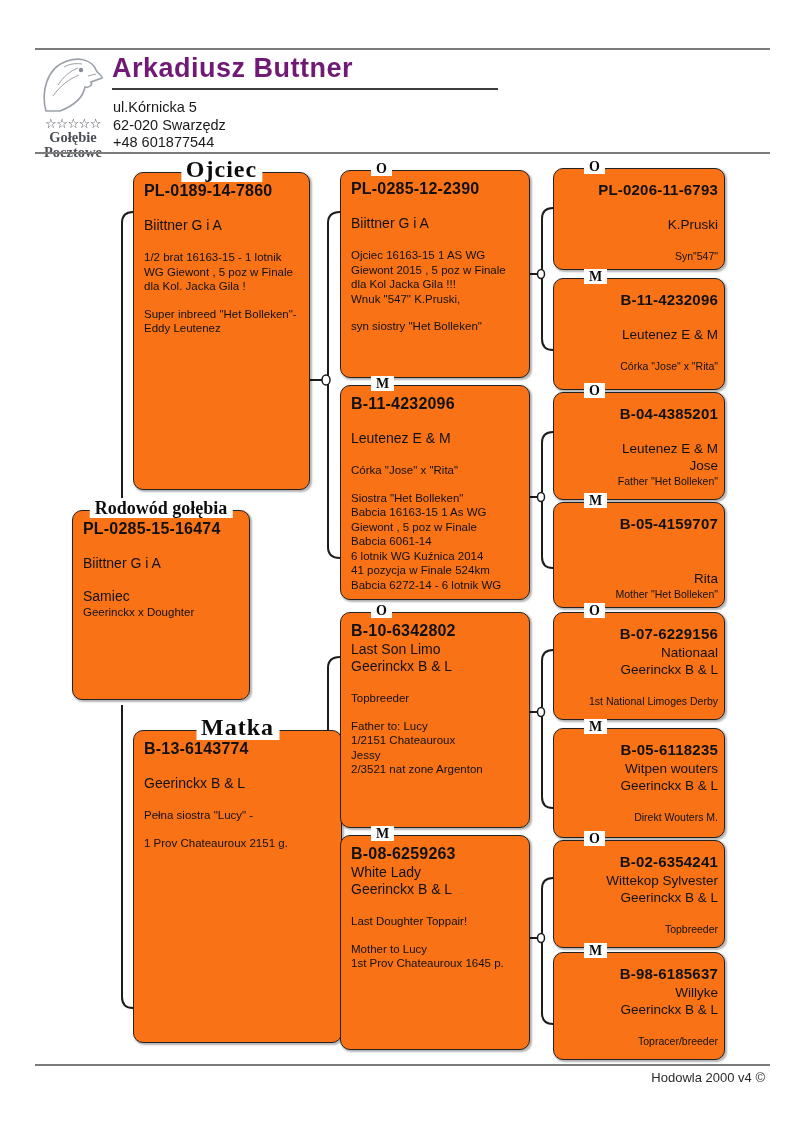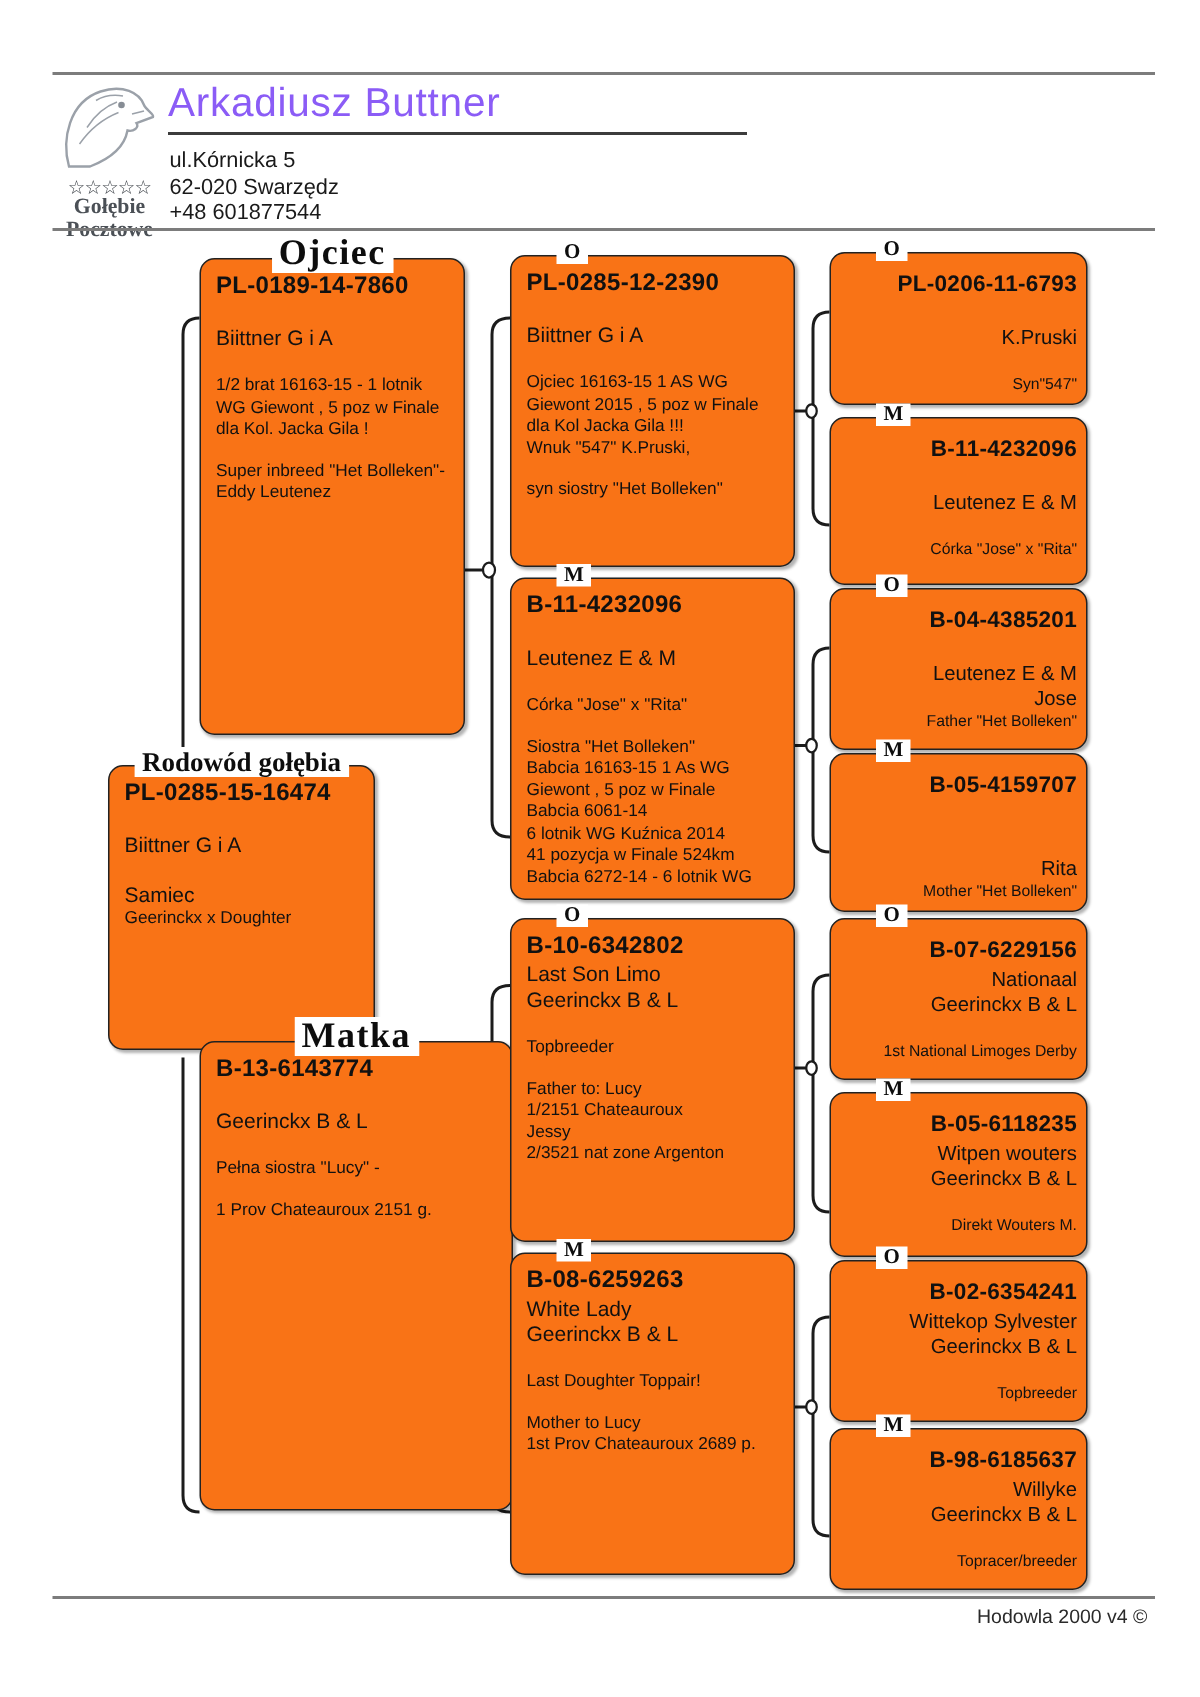--- a/index.html
+++ b/index.html
@@ -1,21 +1,21 @@
 <!DOCTYPE html>
 <html><head>
 <meta charset="utf-8">
 <style>
   html,body{margin:0;padding:0;background:#fff;}
   #page{position:relative;width:800px;height:1131px;background:#fff;overflow:hidden;
         font-family:"Liberation Sans",sans-serif;color:#111;}
   .rule{position:absolute;left:35px;width:735px;height:2px;background:#7c7c7c;}
   
-  #owner-name{position:absolute;left:112px;top:53px;margin:0;font-size:27px;font-weight:normal;
-      letter-spacing:.5px;color:#8b5cf6;border-bottom:2px solid #3c3c3c;padding:0 8px 4px 0;min-width:378px;}
+  #owner-name{position:absolute;left:112px;top:53px;margin:0;font-size:27px;font-weight:bold;
+      letter-spacing:.5px;color:#701a75;border-bottom:2px solid #3c3c3c;padding:0 8px 4px 0;min-width:378px;}
   #addr{position:absolute;left:113px;top:99px;font-size:14.5px;line-height:17.5px;color:#1a1a1a;}
   #logo{position:absolute;left:36px;top:55px;width:74px;text-align:center;}
   #logo .stars{font-size:13px;letter-spacing:-.5px;color:#3f444a;line-height:13px;}
   #logo .lg-txt{font-family:"Liberation Serif",serif;font-weight:bold;font-size:14.5px;
       line-height:15px;color:#4b5056;}
   
   .pbox{position:absolute;background:#f97316;border:1.6px solid #222;border-radius:10px;
         box-shadow:1.5px 1.5px 2px rgba(0,0,0,.3);box-sizing:border-box;}
   .btitle{position:absolute;background:#fff;padding:0 5px;font-family:"Liberation Serif",serif;
         font-weight:bold;color:#0d0d0d;white-space:nowrap;}
@@ -122,21 +122,21 @@
         <div class="ln n">Biittner G i A</div>
         <div class="ln g"></div>
         <div class="ln s">1/2 brat 16163-15  - 1 lotnik</div>
         <div class="ln s">WG Giewont , 5 poz w Finale</div>
         <div class="ln s">dla Kol. Jacka Gila !</div>
         <div class="ln sg"></div>
         <div class="ln s">Super inbreed "Het Bolleken"-</div>
         <div class="ln s">Eddy Leutenez</div>
       </div>
   </div>
-  <div class="pbox colA" style="left:133px;top:694px;width:209px;height:313px">
+  <div class="pbox colA" style="left:133px;top:730px;width:209px;height:313px">
     <span class="btitle big">Matka</span>
     <div class="lines">
         <div class="ln r">B-13-6143774</div>
         <div class="ln g"></div>
         <div class="ln n">Geerinckx B &amp; L</div>
         <div class="ln g"></div>
         <div class="ln s">Pełna siostra "Lucy" -</div>
         <div class="ln sg"></div>
         <div class="ln s">1 Prov Chateauroux  2151 g.</div>
       </div>
@@ -193,21 +193,21 @@
   <div class="pbox colA" style="left:340px;top:835px;width:190px;height:215px">
     <span class="btitle tag">M</span>
     <div class="lines">
         <div class="ln r">B-08-6259263</div>
         <div class="ln n">White Lady</div>
         <div class="ln n">Geerinckx B &amp; L</div>
         <div class="ln g"></div>
         <div class="ln s">Last Doughter Toppair!</div>
         <div class="ln sg"></div>
         <div class="ln s">Mother to Lucy</div>
-        <div class="ln s">1st Prov Chateauroux 2689 p.</div>
+        <div class="ln s">1st Prov Chateauroux 1645 p.</div>
       </div>
   </div>
 
   <div class="pbox colD" style="left:553px;top:168px;width:172px;height:102px">
     <span class="btitle tag">O</span>
     <div class="lines">
         <div class="ln r">PL-0206-11-6793</div>
         <div class="ln g"></div>
         <div class="ln n">K.Pruski</div>
         <div class="ln g"></div>

